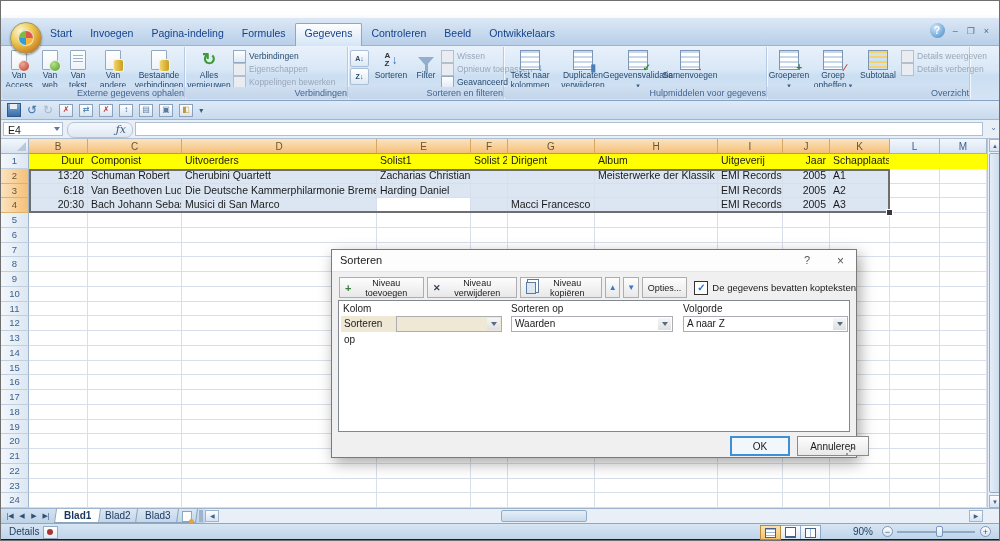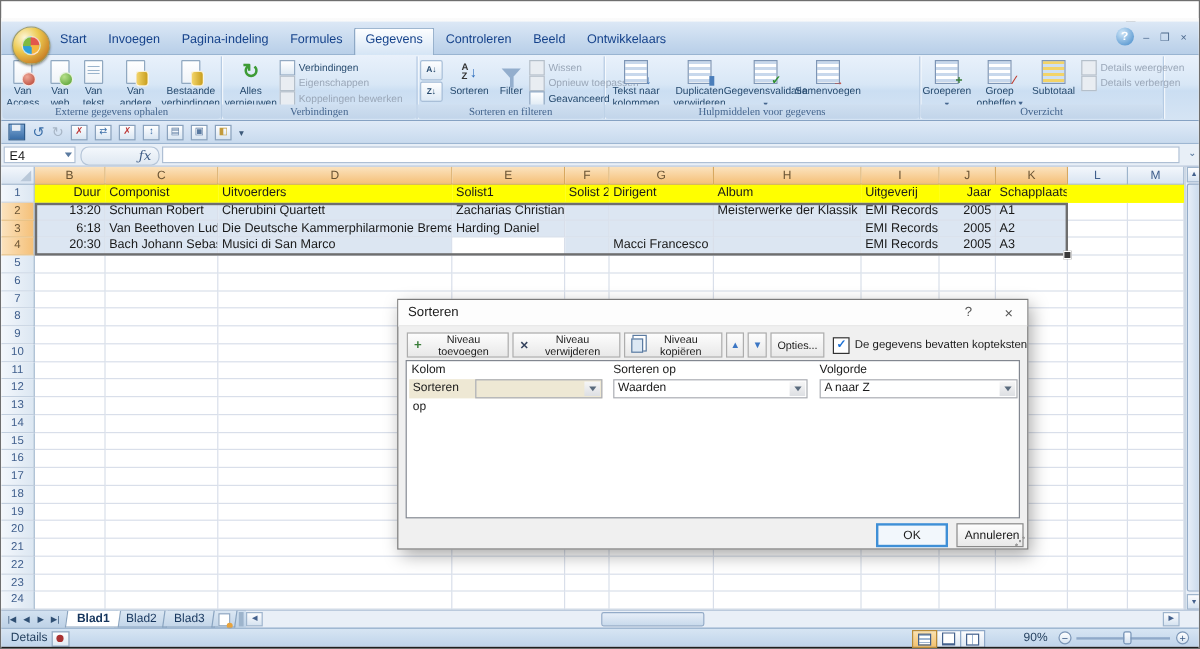--- a/index.html
+++ b/index.html
@@ -17,21 +17,21 @@
        background:conic-gradient(#e2574c 0 90deg,#f4b63f 0 180deg,#2e9fd8 0 270deg,#7fba42 0 360deg);border:1px solid rgba(255,255,255,.7);}
   .rtabs{position:absolute;left:40px;top:5px;display:flex;height:23px;}
   .rtab{padding:4px 9px 0 9px;font-size:10.5px;color:#15428b;height:19px;}
   .rtab.active{background:linear-gradient(#fdfeff,#e7f0fa 55%,#d5e5f5);border:1px solid #8da8c5;border-bottom:none;border-radius:2px 2px 0 0;padding-top:3px;}
   .tr-right{position:absolute;right:10px;top:5px;display:flex;align-items:center;gap:8px;}
   .helpbtn{width:15px;height:15px;border-radius:50%;background:radial-gradient(circle at 35% 30%,#cfe6f8,#3f87c8);color:#fff;font-size:10px;text-align:center;line-height:15px;font-weight:bold;}
   .miniwc{display:flex;gap:9px;color:#4f6b8f;font-size:9px;}
   
   .ribbon{position:absolute;left:0;top:45px;width:100%;height:55px;background:linear-gradient(180deg,#e9f1fb,#d8e7f6 45%,#cbdef2 55%,#d5e4f4);border-bottom:1px solid #86a2c3;box-sizing:border-box;}
   .rgroup{position:absolute;top:1px;height:52px;border-right:1px solid #b6cbe3;box-shadow:1px 0 0 rgba(255,255,255,.7);}
-  .rlabel{position:absolute;left:0;bottom:0;width:100%;height:12px;font-size:9px;color:#44658e;text-align:center;line-height:12px;background:linear-gradient(#cfdff0,#c2d5ea);border-radius:0 0 3px 3px;white-space:nowrap;font-family:Liberation Serif, serif;}
+  .rlabel{position:absolute;left:0;bottom:0;width:100%;height:12px;font-size:9px;color:#44658e;text-align:right;line-height:12px;background:linear-gradient(#cfdff0,#c2d5ea);border-radius:0 0 3px 3px;white-space:nowrap;}
   .rbody{position:absolute;left:0;top:1px;width:100%;height:40px;display:flex;align-items:flex-start;}
   .rbig{display:flex;flex-direction:column;align-items:center;padding:1px 0;}
   .rtxt{white-space:pre-line;font-size:8.5px;line-height:9.5px;text-align:center;color:#264a6e;}
   .has-dd .rtxt::after{content:" ▾";font-size:7px;color:#44658e;}
   .rsmallcol{display:flex;flex-direction:column;justify-content:flex-start;gap:1px;padding-top:2px;}
   .rsmall{display:flex;align-items:center;gap:3px;font-size:8.5px;color:#264a6e;white-space:nowrap;height:12px;}
   .rsmall.dis{color:#9aa7b8;}
   
   .fdoc{width:14px;height:18px;background:linear-gradient(#ffffff,#eef3f8);border:1px solid #90a8c0;border-radius:1px;position:relative;margin:1px auto;}
   .fdoc.lines::after{content:"";position:absolute;left:2px;right:2px;top:4px;height:9px;
@@ -154,21 +154,21 @@
   .dlg-panel{position:absolute;left:6px;top:50px;width:512px;height:132px;background:#fff;border:1px solid #828790;box-sizing:border-box;}
   .colhdr{position:absolute;top:2px;font-size:10px;color:#1a1a1a;}
   .lvl-label{position:absolute;left:2px;top:15px;width:55px;height:16px;background:#eee8d4;font-size:10px;line-height:16px;padding-left:3px;box-sizing:border-box;color:#1a1a1a;}
   .combo{position:absolute;top:15px;height:16px;border:1px solid #abadb3;background:#fff;box-sizing:border-box;font-size:10px;line-height:14px;color:#1a1a1a;}
   .combo.tan{background:#eee8d4;}
   .combo .cv{position:absolute;left:3px;top:0;}
   .combo .chev{position:absolute;right:1px;top:1px;bottom:1px;width:13px;background:linear-gradient(#f6f6f6,#dddfe3);display:flex;align-items:center;justify-content:center;}
   .combo .chev::after{content:"";width:0;height:0;border-left:3px solid transparent;border-right:3px solid transparent;border-top:4px solid #5a6b7d;}
   .okbtn,.cnbtn{position:absolute;top:186px;height:20px;font-family:inherit;font-size:10px;color:#1a1a1a;box-sizing:border-box;}
   .okbtn{left:398px;width:60px;background:#f2f7fc;border:2px solid #3f8fd6;}
-  .cnbtn{left:465px;width:56px;background:linear-gradient(#fdfdfd,#e8e8e8);border:1px solid #8a8a8a;}
+  .cnbtn{left:465px;width:72px;background:linear-gradient(#fdfdfd,#e8e8e8);border:1px solid #8a8a8a;}
   .grip{position:absolute;right:2px;bottom:2px;width:8px;height:8px;background:
      radial-gradient(circle at 1px 7px,#999 1px,transparent 1.2px),
      radial-gradient(circle at 4px 4px,#999 1px,transparent 1.2px),
      radial-gradient(circle at 7px 1px,#999 1px,transparent 1.2px);}
 </style>
 </head>
 <body>
 
 <div id="app">
 

